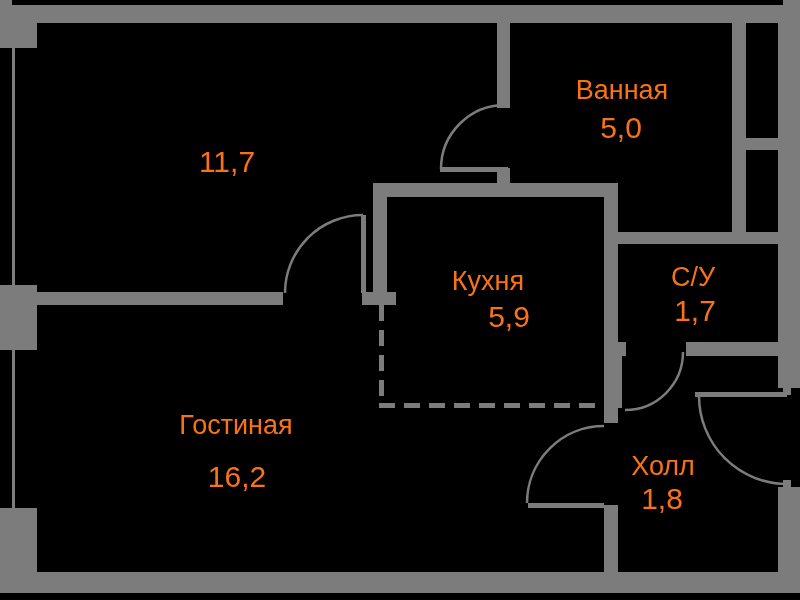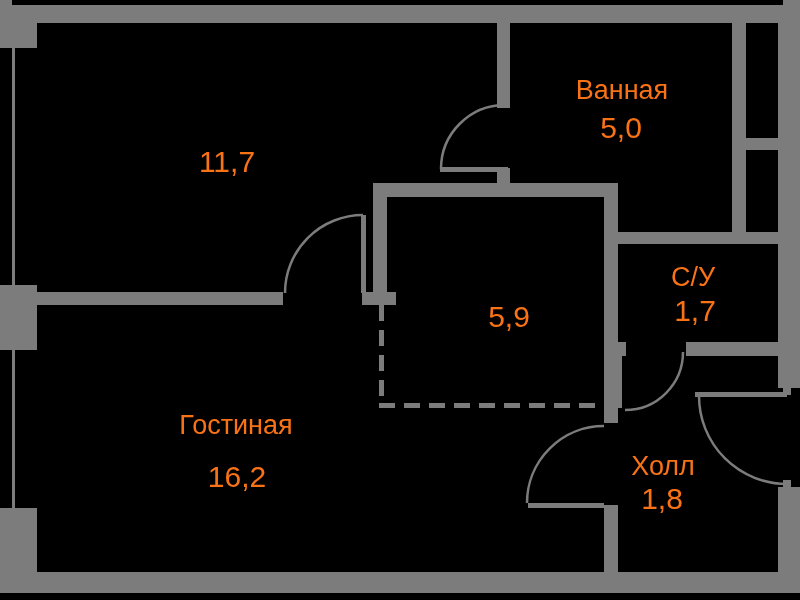--- a/index.html
+++ b/index.html
@@ -78,20 +78,21 @@
       <path d="M381.5,305 L381.5,403"></path>
       <path d="M379,405.5 L604,405.5"></path>
     </g>
   </svg>
 
   <div class="room-label room-area" style="left:227px;top:162px">11,7</div>
 
   <div class="room-label room-name" style="left:622px;top:90px">Ванная</div>
   <div class="room-label room-area" style="left:621px;top:128px">5,0</div>
 
+  <div class="room-label room-name" style="left:488px;top:281px">Кухня</div>
   <div class="room-label room-area" style="left:509px;top:317px">5,9</div>
 
   <div class="room-label room-name" style="left:693px;top:277px">С/У</div>
   <div class="room-label room-area" style="left:695px;top:311px">1,7</div>
 
   <div class="room-label room-name" style="left:236px;top:425px">Гостиная</div>
   <div class="room-label room-area" style="left:237px;top:477px">16,2</div>
 
   <div class="room-label room-name" style="left:663px;top:466px">Холл</div>
   <div class="room-label room-area" style="left:662px;top:499px">1,8</div>

